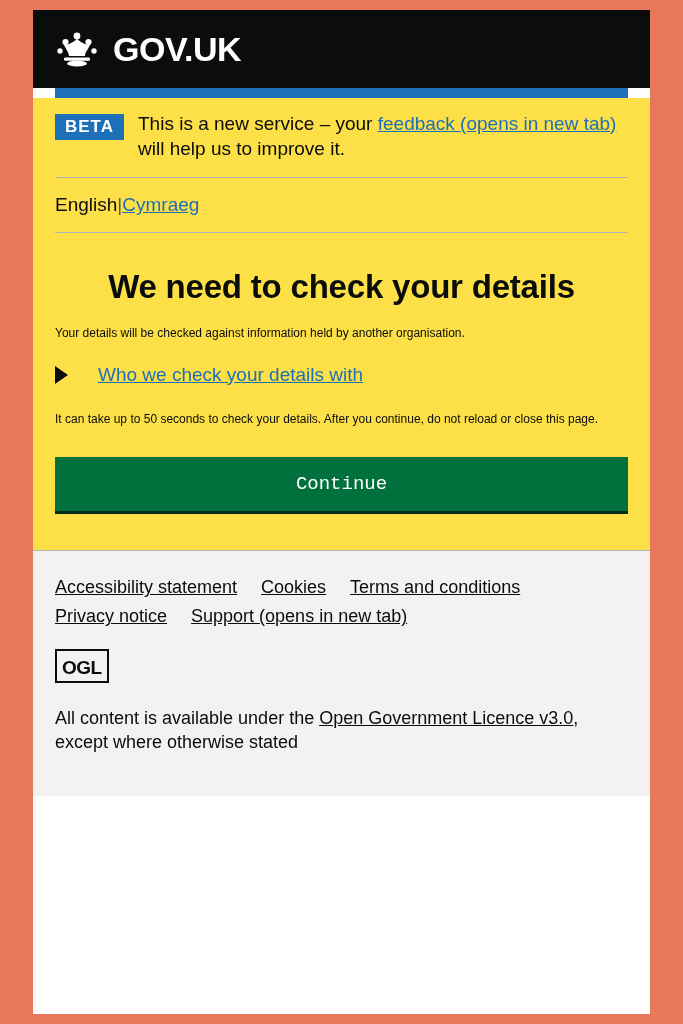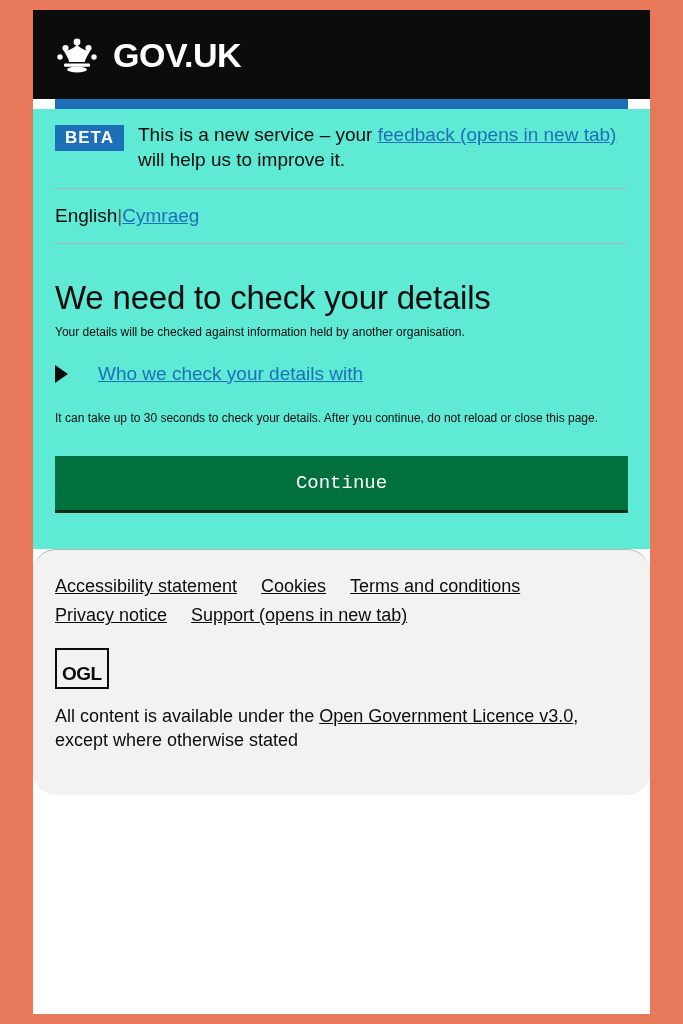--- a/index.html
+++ b/index.html
@@ -19,21 +19,21 @@
     top: 10px;
     width: 617px;
     height: 1004px;
     background: #ffffff;
     overflow: hidden;
     box-sizing: border-box;
   }
   
   .govuk-header {
     background: #0b0c0c;
-    height: 89px;
+    height: 78px;
     display: flex;
     align-items: center;
     padding: 0 0 0 22px;
     box-sizing: border-box;
   }
   .crown-logo {
     display: flex;
     align-items: center;
     gap: 14px;
   }
@@ -46,21 +46,21 @@
     line-height: 1;
     font-family: "Liberation Sans", sans-serif;
   }
   .blue-bar {
     height: 10px;
     background: #1d70b8;
     margin: 0 22px 0 22px;
   }
   .page-body {
     padding: 0 22px;
-    background: #5eead4;
+    background: #fde047;
   }
   
   .phase-banner {
     display: flex;
     align-items: flex-start;
     gap: 14px;
     padding: 14px 0 16px 0;
     border-bottom: 1px solid #b1b4b6;
   }
   .beta-tag {
@@ -98,25 +98,26 @@
     color: #1d70b8;
     text-decoration: underline;
   }
   
   .main {
     padding-top: 36px;
     padding-bottom: 36px;
   }
   h1.page-heading {
     font-size: 33px;
-    font-weight: normal;
-    color: #0b0c0c;
-    margin: 0 0 8px 0;
+    font-weight: bold;
+    color: #0b0c0c;
+    margin: 0 0 20px 0;
     line-height: 1.1;
     letter-spacing: -0.2px;
+    text-align: center;
   }
   p.body-text {
     font-size: 12px;
     line-height: 1.32;
     color: #0b0c0c;
     margin: 0 0 22px 0;
   }
   .details-summary {
     display: flex;
     align-items: center;
@@ -151,44 +152,43 @@
     text-align: center;
     box-sizing: border-box;
   }
   
   .footer {
     background: #f3f2f1;
     border-top: 1px solid #b1b4b6;
     padding: 26px 22px 30px 22px;
     box-sizing: border-box;
     min-height: 246px;
-    border-radius: 23px;
   }
   .footer-links {
     display: flex;
     flex-wrap: wrap;
     column-gap: 24px;
     row-gap: 8px;
     max-width: 540px;
     margin-bottom: 22px;
   }
   .footer-links a {
     font-size: 18px;
     color: #0b0c0c;
     text-decoration: underline;
   }
   .ogl {
     display: inline-block;
     border: 2px solid #0b0c0c;
-    padding: 13px 5px 2px 5px;
+    padding: 6px 5px 2px 5px;
     font-size: 19px;
     font-weight: bold;
     letter-spacing: -0.5px;
     color: #0b0c0c;
-    margin-bottom: 16px;
+    margin-bottom: 24px;
   }
   .licence-text {
     font-size: 18px;
     line-height: 1.3;
     color: #0b0c0c;
   }
   .licence-text a {
     color: #0b0c0c;
     text-decoration: underline;
   }
@@ -237,21 +237,21 @@
 
     <div class="main">
       <h1 class="page-heading">We need to check your details</h1>
       <p class="body-text">Your details will be checked against information held by another organisation.</p>
 
       <div class="details-summary">
         <span class="details-arrow"></span>
         <span class="details-label">Who we check your details with</span>
       </div>
 
-      <p class="body-text">It can take up to 30 seconds to check your details. After you continue, do not reload or close this page.</p>
+      <p class="body-text">It can take up to 50 seconds to check your details. After you continue, do not reload or close this page.</p>
 
       <button class="continue-button">Continue</button>
     </div>
 
   </div>
 
   <div class="footer">
     <div class="footer-links">
       <a href="#">Accessibility statement</a>
       <a href="#">Cookies</a>

